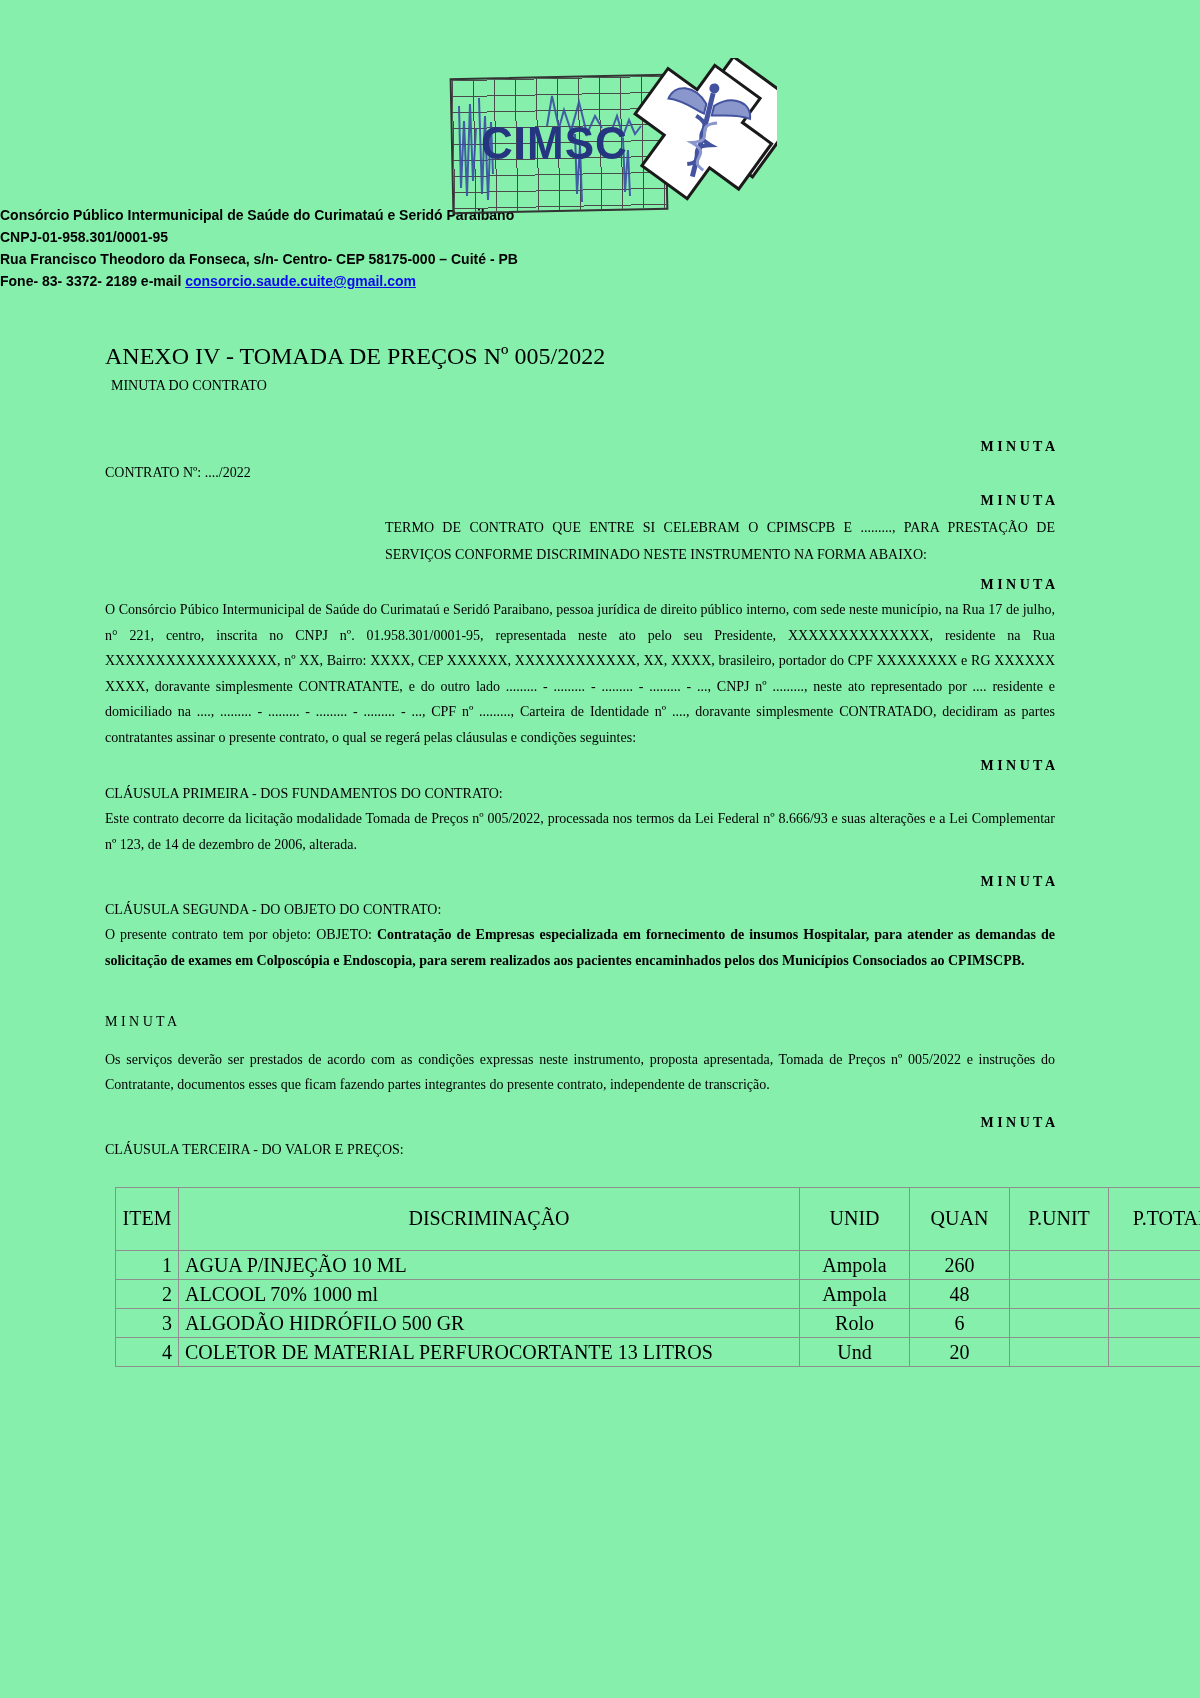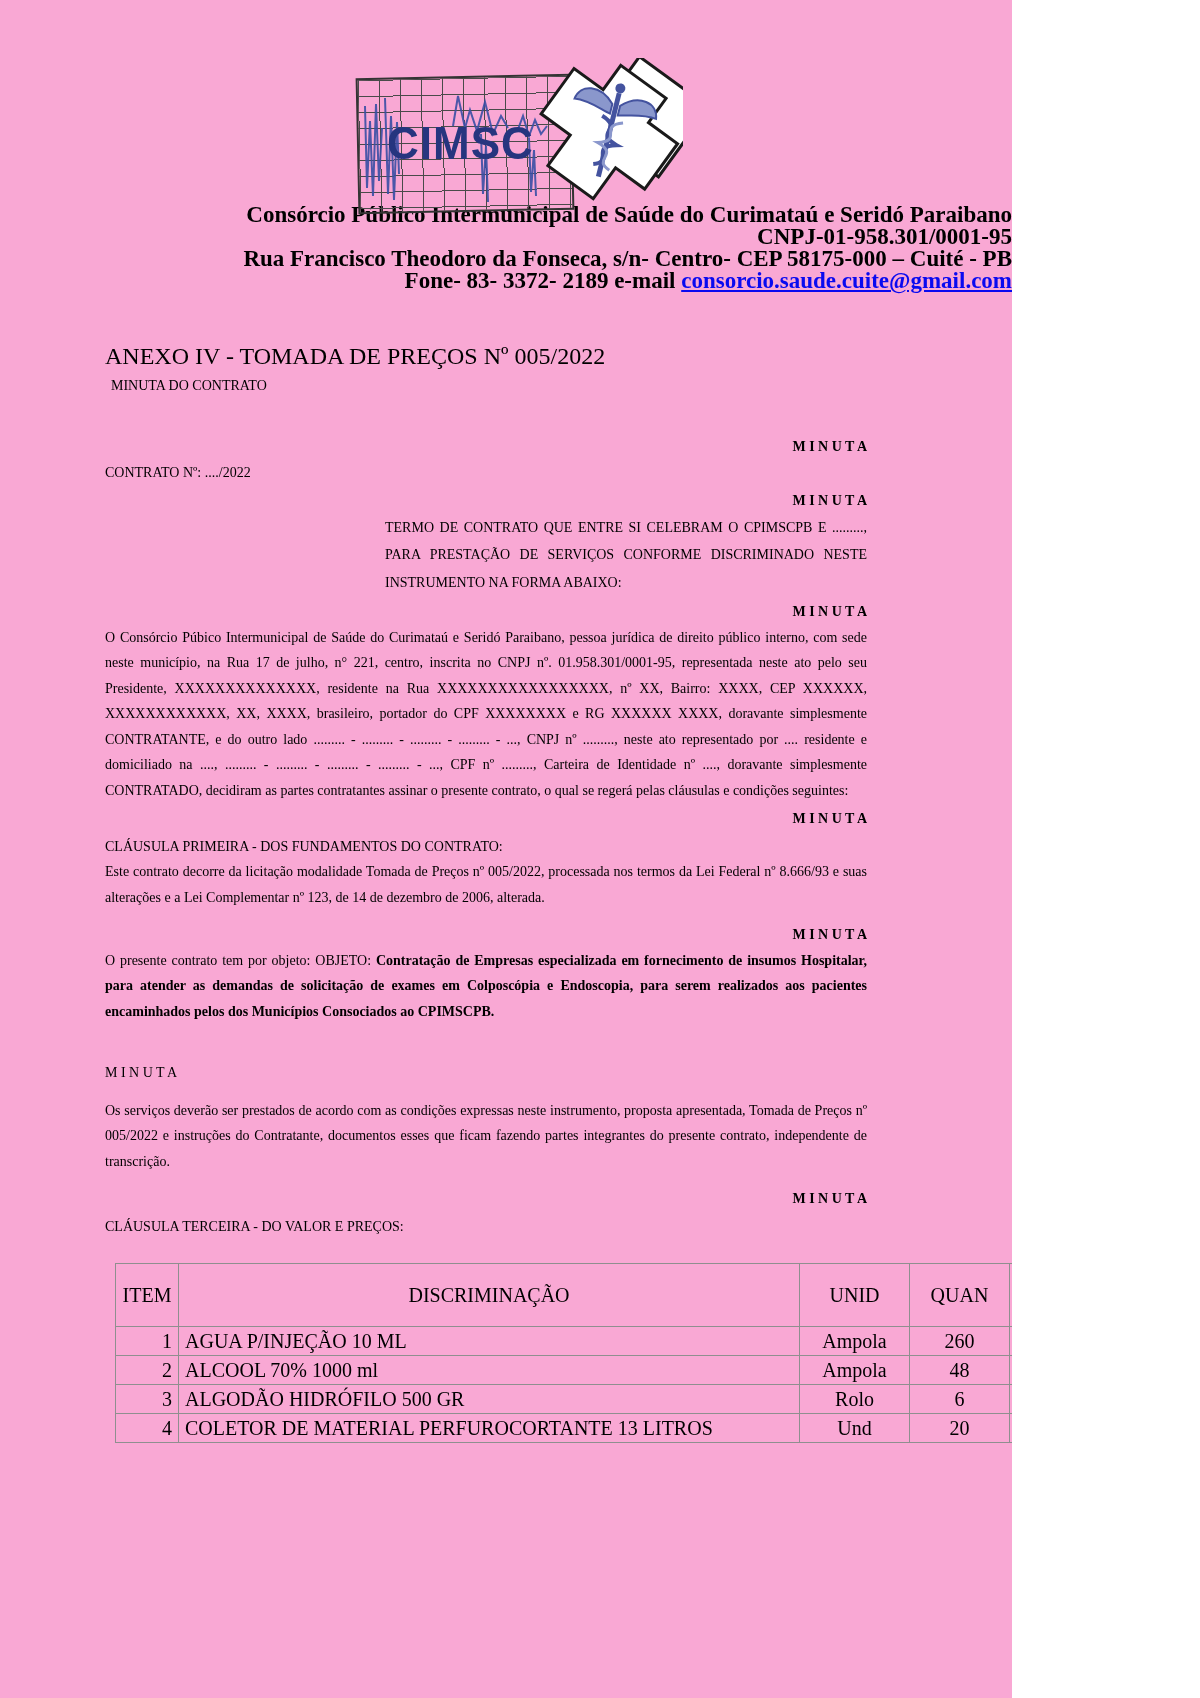--- a/index.html
+++ b/index.html
@@ -1,17 +1,17 @@
 <!DOCTYPE html>
 <html lang="pt"><head>
 <meta charset="utf-8">
 <style>
   html,body{margin:0;padding:0;background:#ffffff;}
   .page{
-    width:1012px;height:1698px;background:#f9a8d4;color:#000;
+    width:1200px;height:1698px;background:#86efac;color:#000;
     position:relative;overflow:hidden;
     font-family:"Liberation Serif", serif;
   }
   
   .logo-wrap{position:relative;width:350px;height:140px;margin:62px auto 0;}
   .logo-grid{
     position:absolute;left:26px;top:14px;width:212px;height:132px;
     background-image:
       repeating-linear-gradient(to right,#4a4a4a 0 1px,transparent 1px 21px),
       repeating-linear-gradient(to bottom,#4a4a4a 0 1px,transparent 1px 16px);
@@ -20,22 +20,22 @@
   .logo-text{
     position:absolute;left:56px;top:56px;width:185px;
     font-family:"Liberation Sans",sans-serif;font-weight:bold;
     font-size:44px;letter-spacing:1px;color:#26357F;z-index:3;
     transform:scaleY(1.05);
   }
   .ecg-svg,.cross-svg{position:absolute;}
   .ecg-svg{left:26px;top:14px;z-index:2;}
   .cross-svg{left:200px;top:-4px;z-index:1;}
   .lh-text{
-    text-align:right;font-family:Liberation Serif, serif;
-    font-weight:bold;font-size:23px;line-height:22px;margin-top:2px;
+    text-align:left;font-family:Liberation Sans, sans-serif;
+    font-weight:bold;font-size:14px;line-height:22px;margin-top:2px;
   }
   .lh-text .email{color:#0a0af0;text-decoration:underline;cursor:pointer;}
   
   .content{margin:0 145px 0 105px;}
   .content p{margin:0;font-size:14px;line-height:25.5px;text-align:justify;}
   p.anexo{margin-top:50px;font-size:24px;line-height:29px;text-align:left;}
   p.subtitle{font-size:14px;line-height:29px;text-align:left;padding-left:6px;}
   p.minuta-r{text-align:right;font-weight:bold;margin-top:3px;}
   p.mt-lg{margin-top:34px;}
   p.mt-md{margin-top:12px;}
@@ -117,20 +117,21 @@
     <p class="termo">TERMO DE CONTRATO QUE ENTRE SI CELEBRAM O CPIMSCPB E ........., PARA PRESTAÇÃO DE SERVIÇOS CONFORME DISCRIMINADO NESTE INSTRUMENTO NA FORMA ABAIXO:</p>
     <p class="minuta-r">M I N U T A</p>
 
     <p>O Consórcio Púbico Intermunicipal de Saúde do Curimataú e Seridó Paraibano, pessoa jurídica de direito público interno, com sede neste município, na Rua 17 de julho, n° 221, centro, inscrita no CNPJ nº. 01.958.301/0001-95, representada neste ato pelo seu Presidente, XXXXXXXXXXXXXX, residente na Rua XXXXXXXXXXXXXXXXX, nº XX, Bairro: XXXX, CEP XXXXXX, XXXXXXXXXXXX, XX, XXXX, brasileiro, portador do CPF XXXXXXXX e RG XXXXXX XXXX, doravante simplesmente CONTRATANTE, e do outro lado ......... - ......... - ......... - ......... - ..., CNPJ nº ........., neste ato representado por .... residente e domiciliado na ...., ......... - ......... - ......... - ......... - ..., CPF nº ........., Carteira de Identidade nº ...., doravante simplesmente CONTRATADO, decidiram as partes contratantes assinar o presente contrato, o qual se regerá pelas cláusulas e condições seguintes:</p>
     <p class="minuta-r">M I N U T A</p>
 
     <p class="clause-title">CLÁUSULA PRIMEIRA - DOS FUNDAMENTOS DO CONTRATO:</p>
     <p>Este contrato decorre da licitação modalidade Tomada de Preços nº 005/2022, processada nos termos da Lei Federal nº 8.666/93 e suas alterações e a Lei Complementar nº 123, de 14 de dezembro de 2006, alterada.</p>
     <p class="minuta-r mt-md">M I N U T A</p>
 
+    <p class="clause-title">CLÁUSULA SEGUNDA - DO OBJETO DO CONTRATO:</p>
     <p><span>O presente contrato tem por objeto: OBJETO: </span><span class="b">Contratação de Empresas especializada em fornecimento de insumos Hospitalar,  para atender as demandas de solicitação de exames em Colposcópia e Endoscopia, para serem realizados aos pacientes encaminhados pelos dos Municípios Consociados ao CPIMSCPB.</span></p>
 
     <p class="minuta-l">M I N U T A</p>
     <p>Os serviços deverão ser prestados de acordo com as condições expressas neste instrumento, proposta apresentada, Tomada de Preços nº 005/2022 e instruções do Contratante, documentos esses que ficam fazendo partes integrantes do presente contrato, independente de transcrição.</p>
     <p class="minuta-r mt-md">M I N U T A</p>
 
     <p class="clause-title">CLÁUSULA TERCEIRA - DO VALOR E PREÇOS:</p>
 
     <table class="items">
       <thead>

